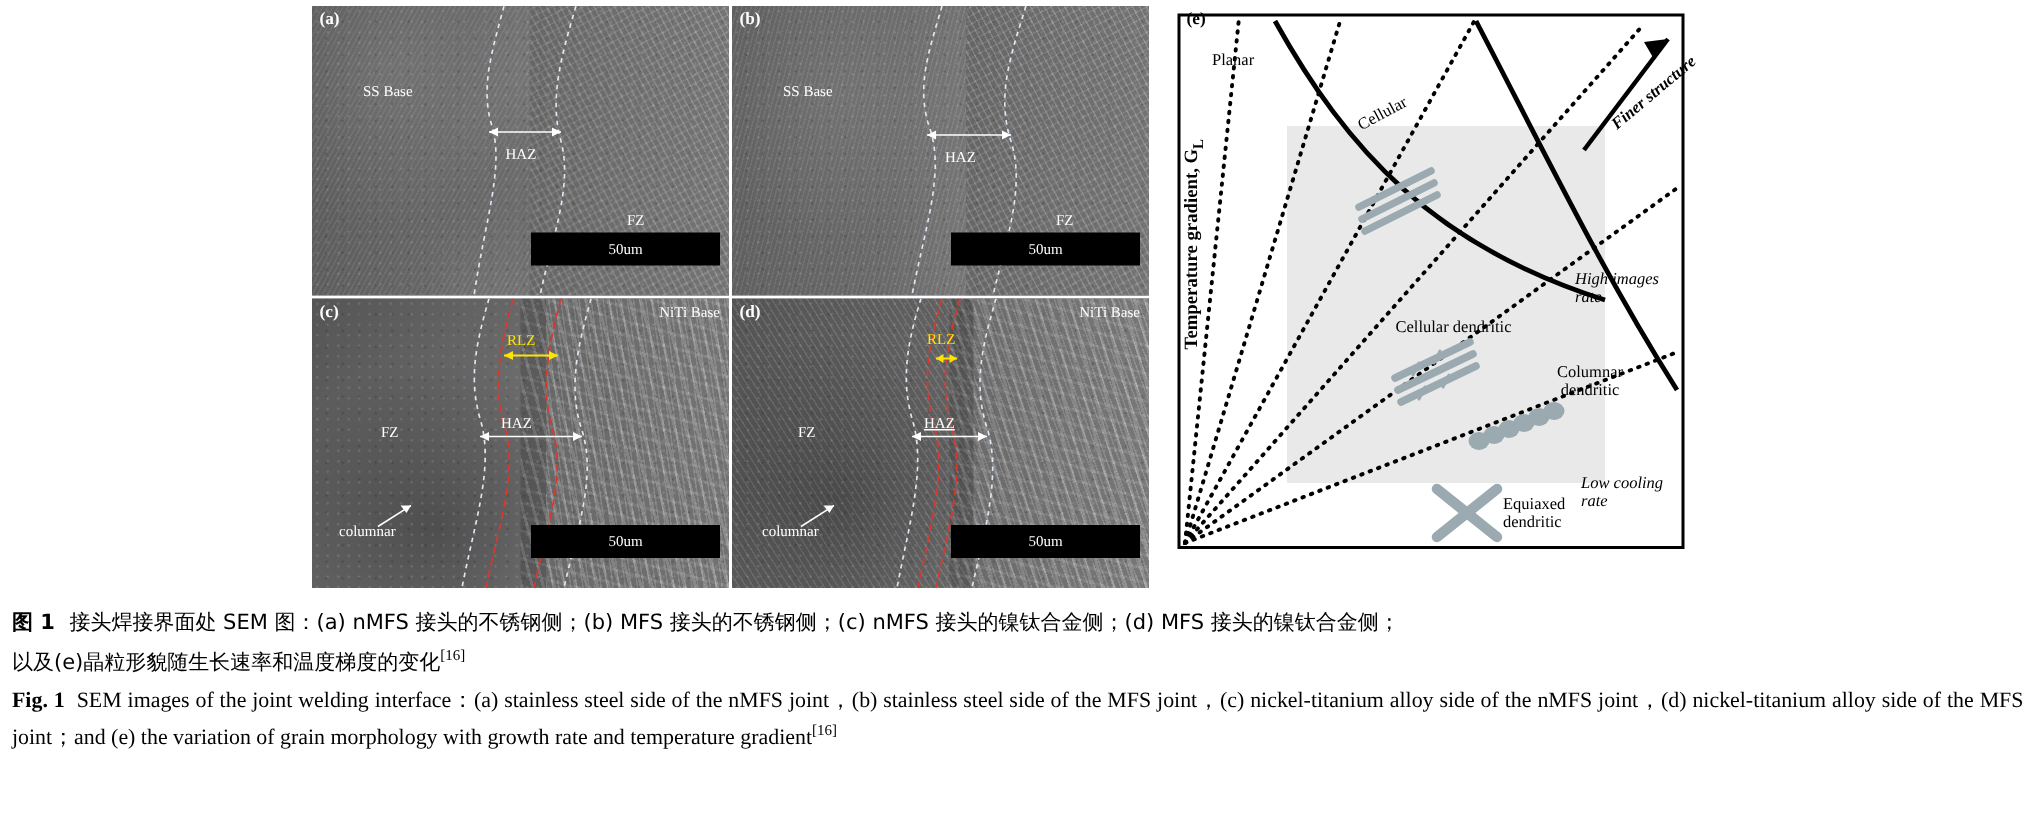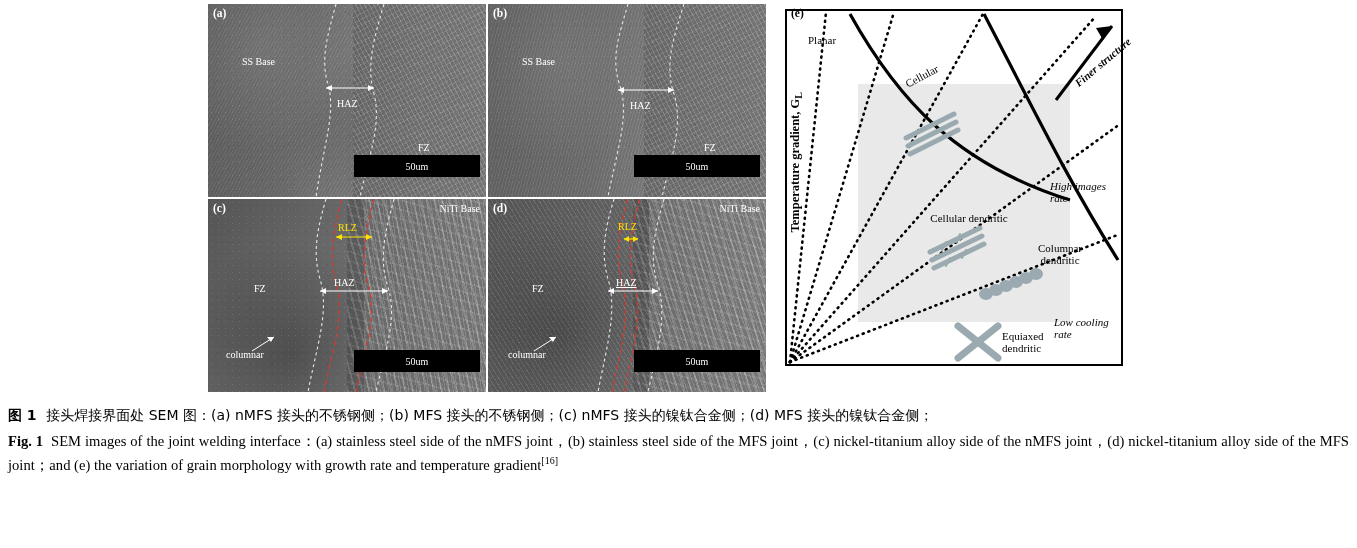--- a/index.html
+++ b/index.html
@@ -392,16 +392,19 @@
     <div class="note it" style="left:284px;top:312px;width:64px;white-space:normal;">Low cooling rate</div>
   </div>
 </div>
 
 <div class="caption">
   <p>
     <b class="cn">图 1</b>
     <span class="cn" style="margin-left:6px;margin-top:36px;">接头焊接界面处 SEM 图：(a) nMFS 接头的不锈钢侧；(b) MFS 接头的不锈钢侧；(c) nMFS 接头的镍钛合金侧；(d) MFS 接头的镍钛合金侧；</span>
   </p>
   <p>
+    <span class="cn">以及(e)晶粒形貌随生长速率和温度梯度的变化</span><sup>[16]</sup>
+  </p>
+  <p>
     <b>Fig. 1</b>
     <span style="margin-left:4px;">SEM images of the joint welding interface：(a) stainless steel side of the nMFS joint，(b) stainless steel side of the MFS joint，(c) nickel-titanium alloy side of the nMFS joint，(d) nickel-titanium alloy side of the MFS joint；and (e) the variation of grain morphology with growth rate and temperature gradient</span><sup>[16]</sup>
   </p>
 </div>
 
 </body></html>

